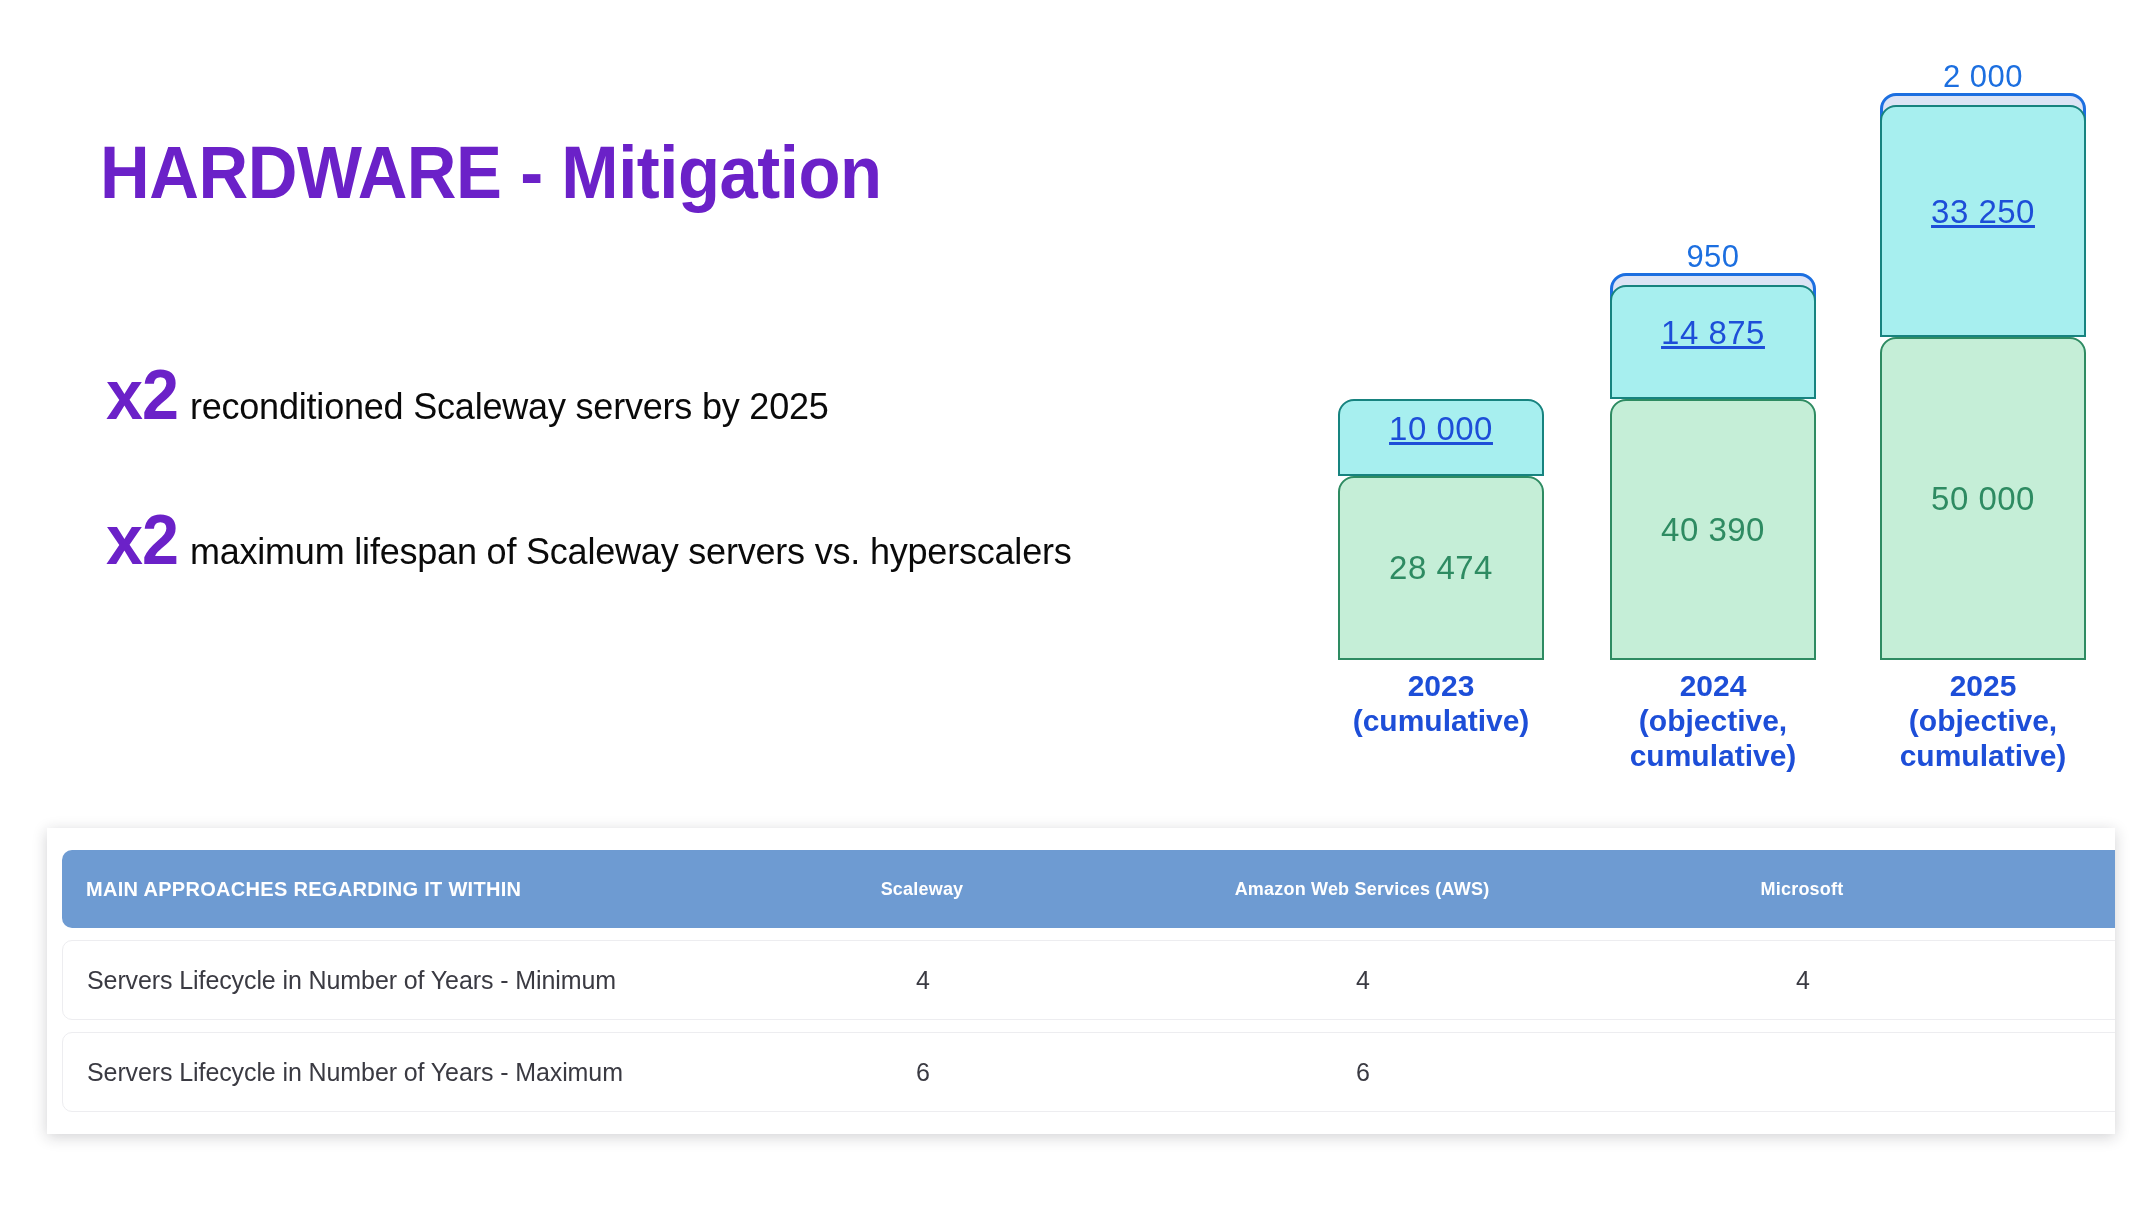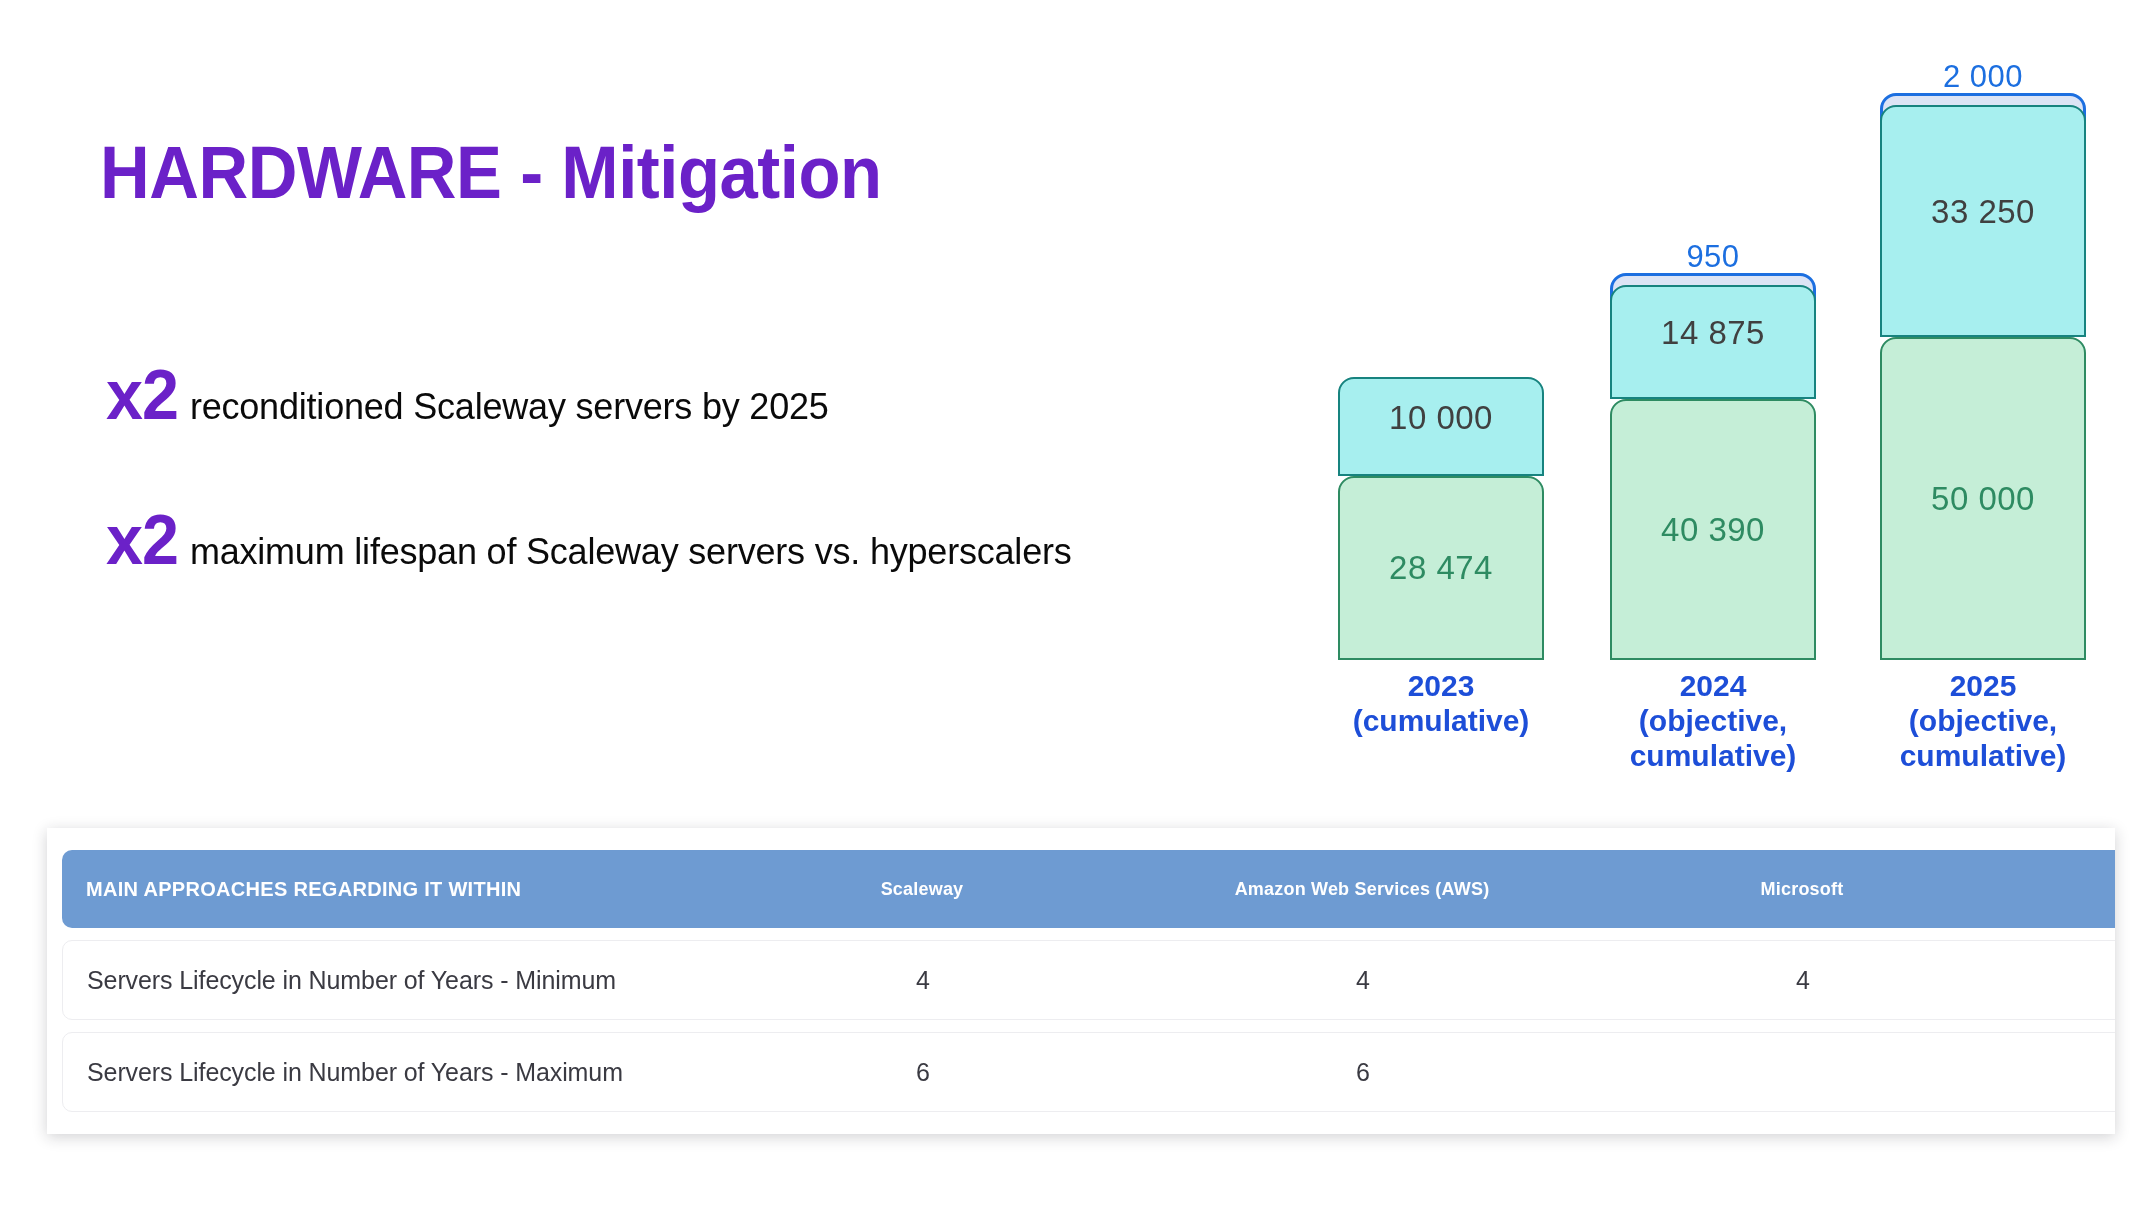--- a/index.html
+++ b/index.html
@@ -112,21 +112,22 @@
   }
   .seg-cap {
     background: #DCE4F5;
     border: 3px solid #1C6FE0;
     border-radius: 16px 16px 0 0;
   }
   .seg-top {
     background: #A7EFEF;
     border: 2.5px solid #17837F;
     border-radius: 16px 16px 0 0;
-    color: #404040;
+    color: #1d4ed8;
+    text-decoration: underline;
   }
   .seg-bottom {
     background: #C5EED7;
     border: 2.5px solid #2E8B62;
     border-radius: 16px 16px 0 0;
     color: #2E8B62;
   }
   .seg-value {
     font-size: 33px;
     font-weight: 500;
@@ -239,21 +240,21 @@
       <span class="bullet-multiplier">x2</span>
       <span class="bullet-text">maximum lifespan of Scaleway servers vs. hyperscalers</span>
     </div>
   </div>
 
   <div class="chart">
     <div class="chart-plot">
 
       <div class="bar-group g0">
         <div class="cap-label" style="bottom: 262.219px;"></div>
-        <div class="seg seg-top" style="bottom: 183.703px; height: 99px; z-index: 1; padding-bottom: 18px;">
+        <div class="seg seg-top" style="bottom: 183.703px; height: 77px; z-index: 1; padding-bottom: 18px;">
           <span class="seg-value">10 000</span>
         </div>
         <div class="seg seg-bottom" style="bottom: 0px; height: 183.703px; z-index: 2;">
           <span class="seg-value">28 474</span>
         </div>
       </div>
 
       <div class="bar-group g1">
         <div class="cap-label" style="bottom: 384.548px;">950</div>
         <div class="seg seg-cap" style="bottom: 356.548px; height: 30px; z-index: 0;"></div>

